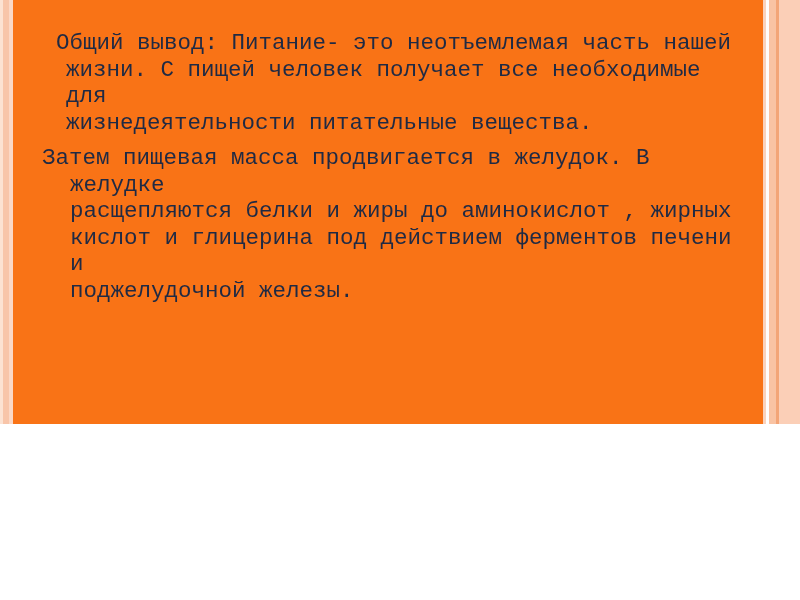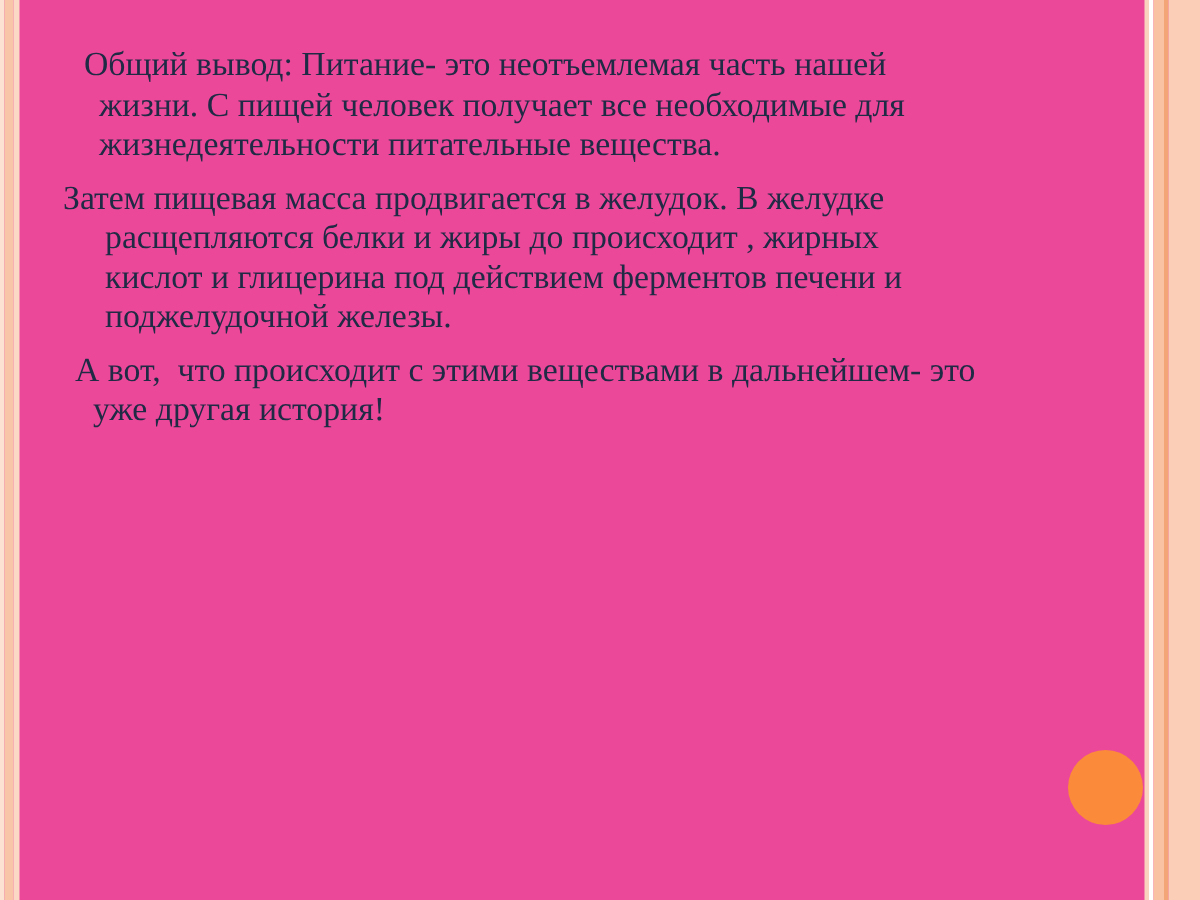--- a/index.html
+++ b/index.html
@@ -2,24 +2,24 @@
 <html><head>
 <meta charset="utf-8">
 <style>
   html, body {
     margin: 0;
     padding: 0;
   }
   .slide {
     position: relative;
     width: 800px;
-    height: 600px;
-    background: #ec4899;
+    height: 424px;
+    background: #f97316;
     overflow: hidden;
-    font-family: Liberation Serif, serif;
+    font-family: Liberation Mono, monospace;
   }
 
   
   .left-stripes {
     position: absolute;
     left: 0; top: 0;
     width: 13px; height: 600px;
   }
   .left-stripes .s1 { position: absolute; left: 0;  top: 0; width: 3px; height: 600px; background: #fce2d2; }
   .left-stripes .s2 { position: absolute; left: 3px; top: 0; width: 6px; height: 600px; background: #f8c5a9; }
@@ -69,25 +69,23 @@
 </head>
 <body>
 
 <div class="slide">
 
   <div class="text-block">
     <p class="para-1">Общий вывод: Питание- это неотъемлемая часть нашей
 жизни. С пищей человек получает все необходимые для
 жизнедеятельности питательные вещества.</p>
     <p class="para-3">Затем пищевая масса продвигается в желудок. В желудке
-расщепляются белки и жиры до происходит , жирных
+расщепляются белки и жиры до аминокислот , жирных
 кислот и глицерина под действием ферментов печени и
 поджелудочной железы.</p>
-    <p class="para-5">А вот,  что происходит с этими веществами в дальнейшем- это
-уже другая история!</p>
   </div>
 
   <div class="left-stripes">
     <div class="s1"></div>
     <div class="s2"></div>
     <div class="s3"></div>
   </div>
 
   <div class="right-stripes">
     <div class="s1"></div>

